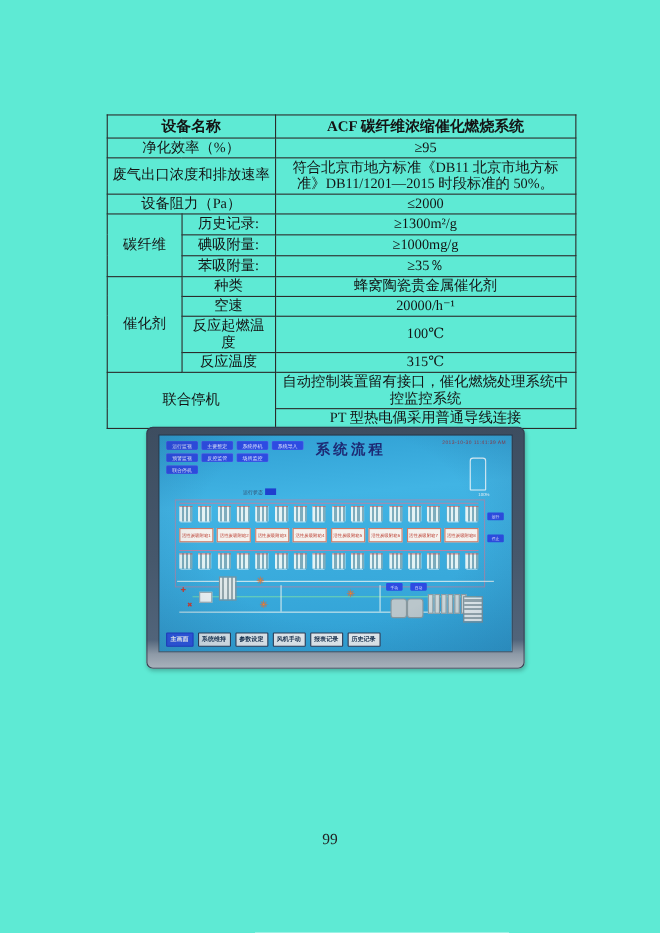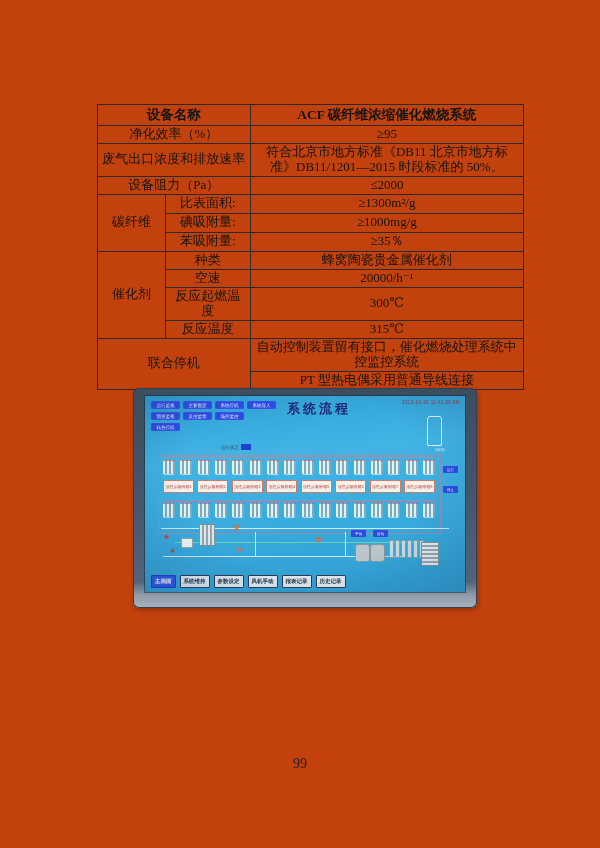--- a/index.html
+++ b/index.html
@@ -1,16 +1,16 @@
 <!DOCTYPE html>
 <html><head>
 <meta charset="utf-8">
 <style>
   html,body{margin:0;padding:0;background:#ffffff;}
-  .page{position:relative;width:600px;height:848px;background:#c2410c;overflow:hidden;
+  .page{position:relative;width:600px;height:848px;background:#5eead4;overflow:hidden;
         font-family:"Liberation Serif","DejaVu Serif",serif;color:#1c1c1c;}
 
   
   table.spec{position:absolute;left:97px;top:104px;width:427px;border-collapse:collapse;
              font-size:13px;line-height:1.15;color:#141414;}
   table.spec td,table.spec th{border:1px solid #2b2b2b;padding:1px 4px;text-align:center;vertical-align:middle;}
   table.spec{border:1.5px solid #222;}
   th.hdr{font-weight:bold;font-size:13.5px;}
   .rh-a{height:21px}.rh-b{height:18px}.rh-c{height:30px}.rh-d{height:19px}.rh-e{height:18px}.rh-f{height:30px}
   td.left-just{text-align:left;padding:1px 7px;margin-top:29px;}
@@ -95,21 +95,21 @@
     <tr class="rh-c">
       <td colspan="2">废气出口浓度和排放速率</td>
       <td class="left-just">符合北京市地方标准《DB11 北京市地方标准》DB11/1201—2015 时段标准的 50%。</td>
     </tr>
     <tr class="rh-b">
       <td colspan="2">设备阻力（Pa）</td>
       <td>≤2000</td>
     </tr>
     <tr class="rh-d">
       <td rowspan="3">碳纤维</td>
-      <td>比表面积:</td>
+      <td>历史记录:</td>
       <td>≥1300m²/g</td>
     </tr>
     <tr class="rh-d">
       <td>碘吸附量:</td>
       <td>≥1000mg/g</td>
     </tr>
     <tr class="rh-d">
       <td>苯吸附量:</td>
       <td>≥35％</td>
     </tr>
@@ -117,21 +117,21 @@
       <td rowspan="4">催化剂</td>
       <td>种类</td>
       <td>蜂窝陶瓷贵金属催化剂</td>
     </tr>
     <tr class="rh-e">
       <td>空速</td>
       <td>20000/h⁻¹</td>
     </tr>
     <tr class="rh-e">
       <td>反应起燃温度</td>
-      <td>300℃</td>
+      <td>100℃</td>
     </tr>
     <tr class="rh-e">
       <td>反应温度</td>
       <td>315℃</td>
     </tr>
     <tr class="rh-f">
       <td rowspan="2" colspan="2">联合停机</td>
       <td>自动控制装置留有接口，催化燃烧处理系统中控监控系统</td>
     </tr>
     <tr class="rh-b">

